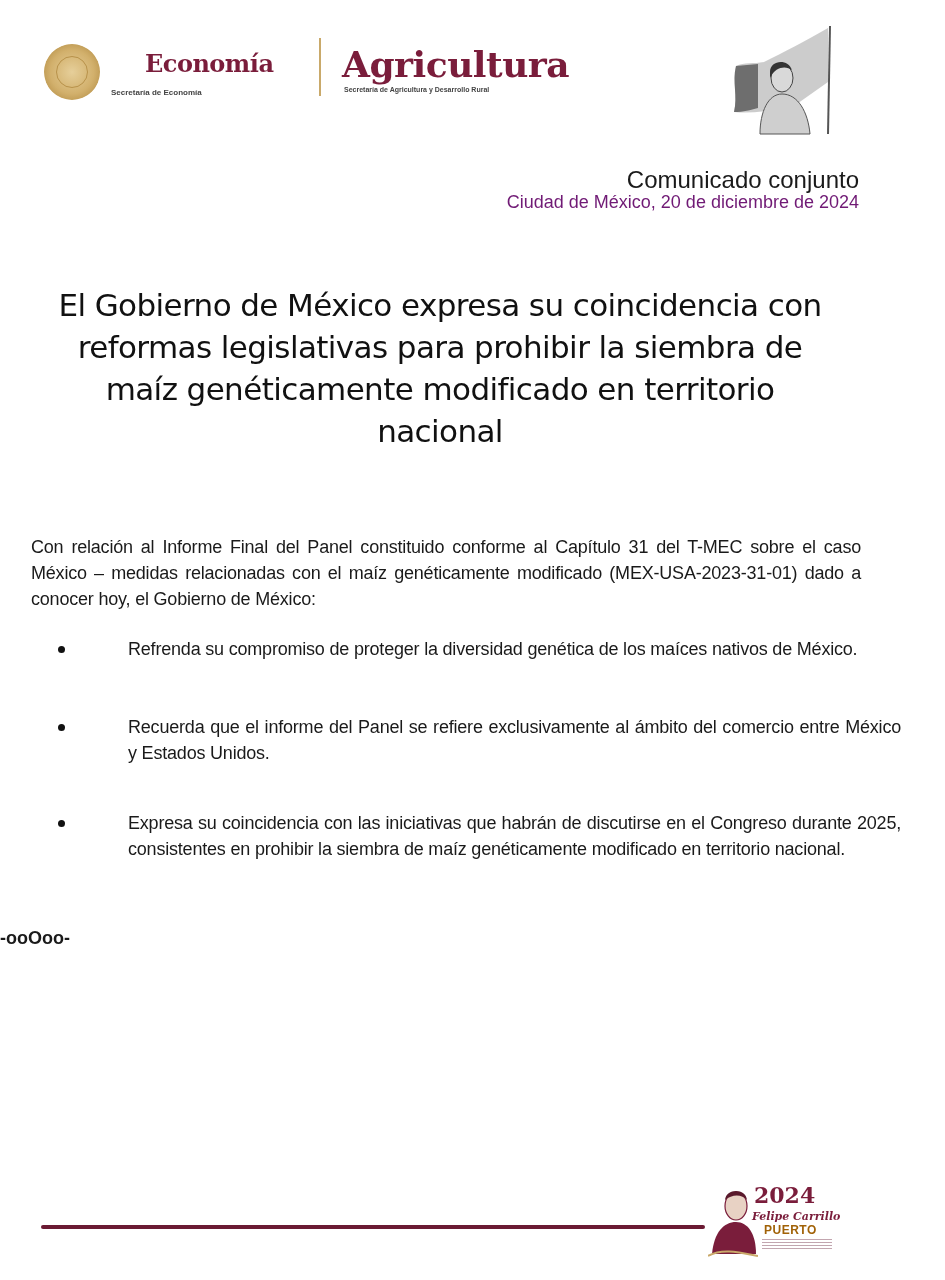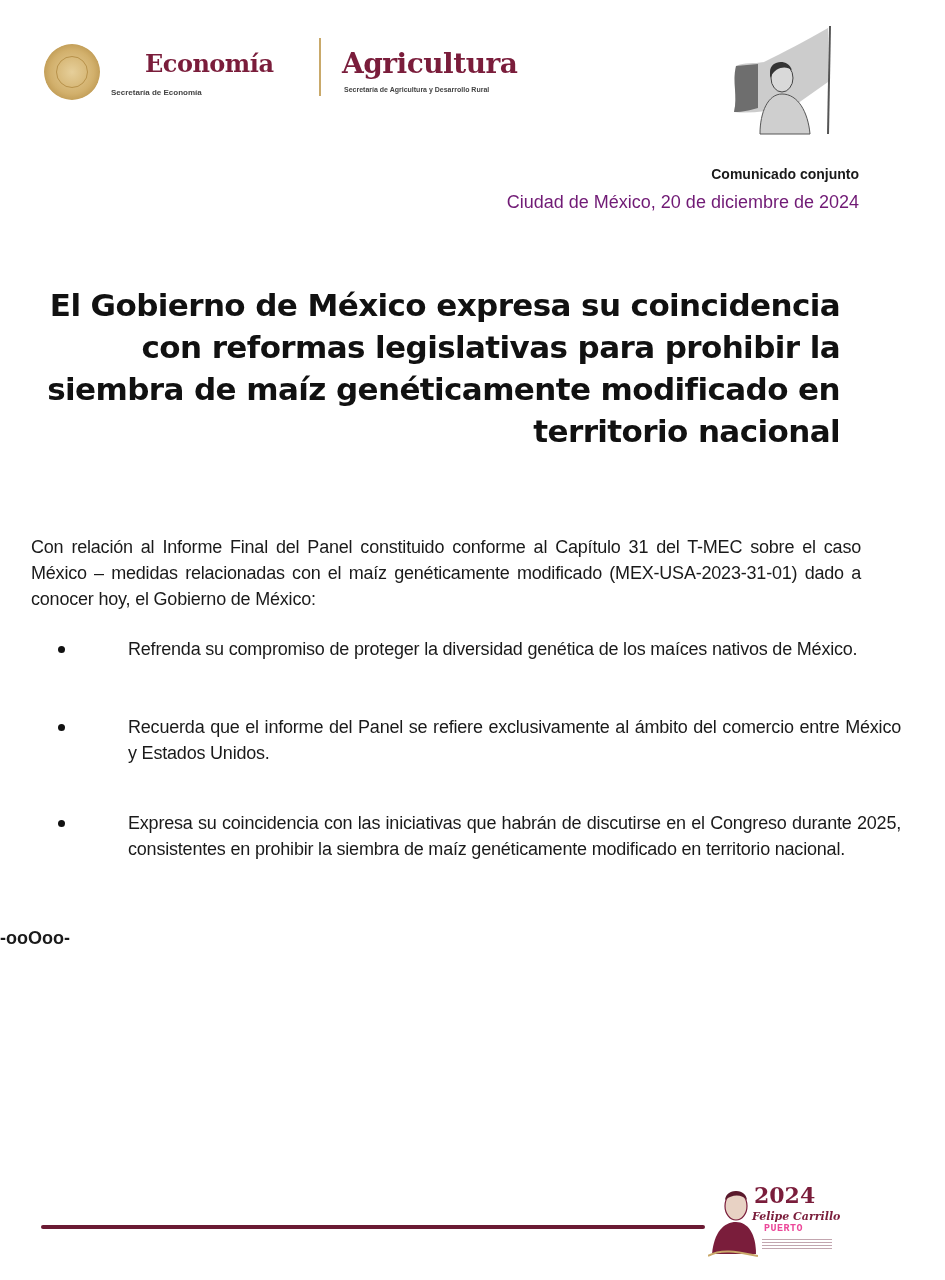--- a/index.html
+++ b/index.html
@@ -18,33 +18,33 @@
       position: absolute; left: 12px; top: 12px; width: 32px; height: 32px; border-radius: 50%;
       border: 1px solid #b8924a; box-sizing: border-box;
     }
     .logo-word {
       font-family: "DejaVu Serif", "Liberation Serif", serif; font-weight: bold;
       color: #7a1d3b; letter-spacing: -0.5px;
     }
     .economia-word { left: 108px; top: 44px; font-size: 24px; line-height: 40px; margin-left: 37px; }
     .economia-sub { left: 111px; top: 88px; font-size: 8px; font-weight: bold; color: #444; text-align: center; }
     .divider-v { left: 319px; top: 38px; width: 2px; height: 58px; background: #c9a96a; }
-    .agri-word { left: 342px; top: 44px; font-size: 28px; line-height: 40px; }
+    .agri-word { left: 342px; top: 44px; font-size: 36px; line-height: 40px; }
     .agri-sub { left: 344px; top: 86px; font-size: 7px; font-weight: bold; color: #444; }
 
     .illustration { left: 724px; top: 22px; width: 118px; height: 118px; }
 
     
-    .comunicado { right: 86px; top: 166px; font-size: 14px; font-weight: bold; text-align: center; }
+    .comunicado { right: 86px; top: 166px; font-size: 24px; font-weight: normal; text-align: center; }
     .fecha { right: 86px; top: 192px; font-size: 18px; text-align: right; color: #701a75; }
 
     
     .title {
-      left: 40px; top: 284px; width: 800px; text-align: right;
-      font-size: 31px; line-height: 42px; font-weight: bold; color: #111;
+      left: 40px; top: 284px; width: 800px; text-align: center;
+      font-size: 31px; line-height: 42px; font-weight: normal; color: #111;
       font-family: "DejaVu Sans", sans-serif; letter-spacing: -0.6px;
     }
 
     
     .body-text { font-size: 18px; line-height: 26px; color: #1a1a1a; letter-spacing: -0.2px; margin-top: 26px; }
     .intro { left: 31px; top: 508px; width: 830px; }
     .bullet-item { left: 58px; width: 803px; }
     .bullet-item .dot {
       position: absolute; left: 0; top: 10px; width: 7px; height: 7px; border-radius: 50%; background: #111;
     }
@@ -53,21 +53,21 @@
     .b2 { top: 688px; }
     .b3 { top: 784px; }
 
     .closing { left: 0; top: 928px; width: 885px; text-align: left; font-size: 18px; font-weight: bold; }
 
     
     .footer-line { left: 41px; top: 1225px; width: 664px; height: 4px; background: #6b1a33; border-radius: 2px; }
     .footer-logo { left: 708px; top: 1184px; width: 140px; height: 76px; }
     .f-year { position: absolute; left: 46px; top: 0; font-family: "DejaVu Serif", serif; font-weight: bold; color: #7a1d3b; font-size: 22px; line-height: 22px; }
     .f-name { position: absolute; left: 44px; top: 26px; font-family: "DejaVu Serif", serif; font-style: italic; font-weight: bold; color: #7a1d3b; font-size: 11px; }
-    .f-puerto { position: absolute; left: 56px; top: 39px; font-family: Liberation Mono, monospace; font-weight: bold; color: #ec4899; font-size: 10px; letter-spacing: 0.5px; }
+    .f-puerto { position: absolute; left: 56px; top: 39px; font-family: Liberation Sans, sans-serif; font-weight: bold; color: #a16207; font-size: 12px; letter-spacing: 0.5px; }
     .f-fine { position: absolute; left: 54px; top: 55px; width: 70px; height: 12px;
       background: repeating-linear-gradient(180deg, #9a6a7a 0 1px, transparent 1px 3px); opacity: 0.6; }
   </style>
 </head>
 <body>
 
 <div class="abs seal">
   <div class="seal-inner"></div>
 </div>
 <div class="abs logo-word economia-word">Economía</div>

